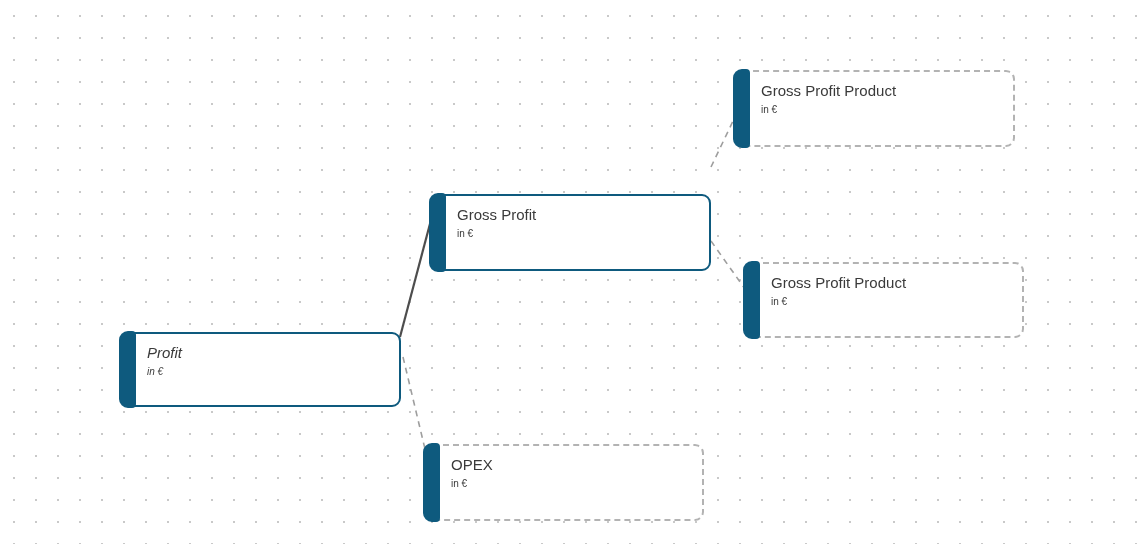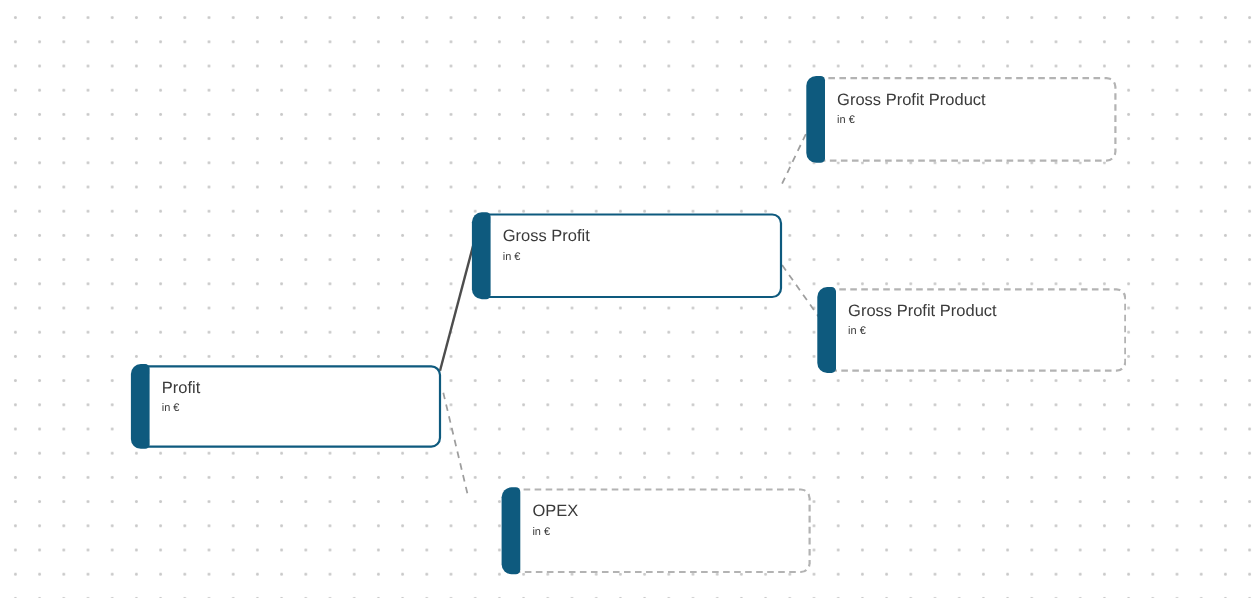--- a/index.html
+++ b/index.html
@@ -48,23 +48,23 @@
     color: #3a3a3a;
     white-space: nowrap;
   }
   .subtitle {
     font-size: 10px;
     line-height: 17px;
     color: #3a3a3a;
     white-space: nowrap;
   }
   
-  .n-profit   { left: 120px; top: 304px; width: 281px; height: 75px; }
+  .n-profit   { left: 120px; top: 304px; width: 281px; height: 75px; font-style: italic; }
   .n-gprofit  { left: 430px; top: 166px; width: 281px; height: 77px; }
-  .n-opex     { left: 424px; top: 444px; width: 280px; height: 77px; margin-left: 33px; }
+  .n-opex     { left: 424px; top: 444px; width: 280px; height: 77px; }
   .n-product  { left: 734px; top:  70px; width: 281px; height: 77px; }
   .n-services { left: 744px; top: 262px; width: 280px; height: 76px; }
 </style>
 </head>
 <body>
 
 <div class="canvas">
 
   <svg class="edges">
     <line class="edge-solid" x1="400" y1="337" x2="431" y2="220"></line>

